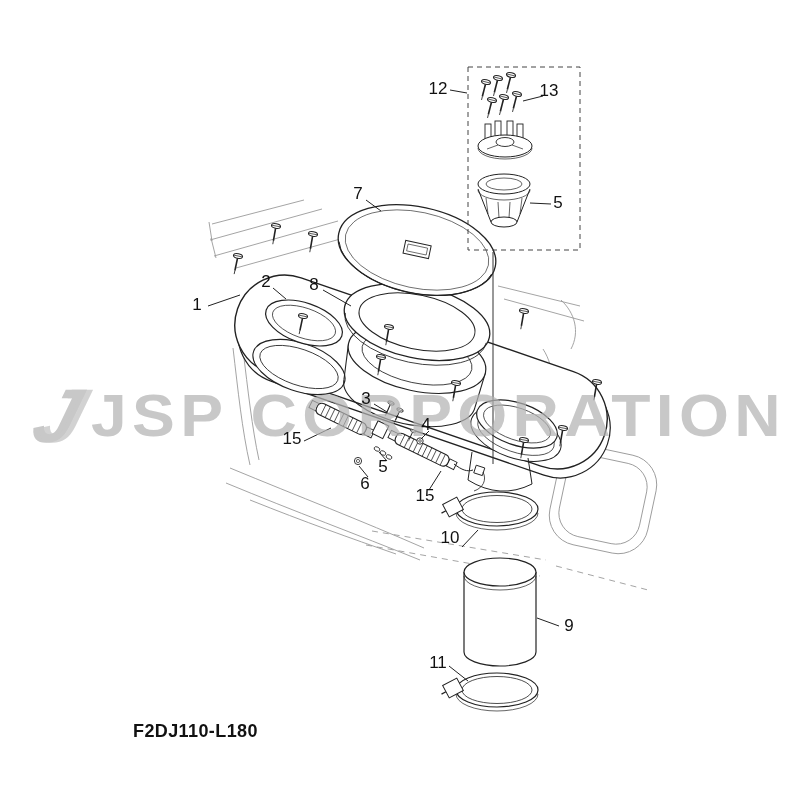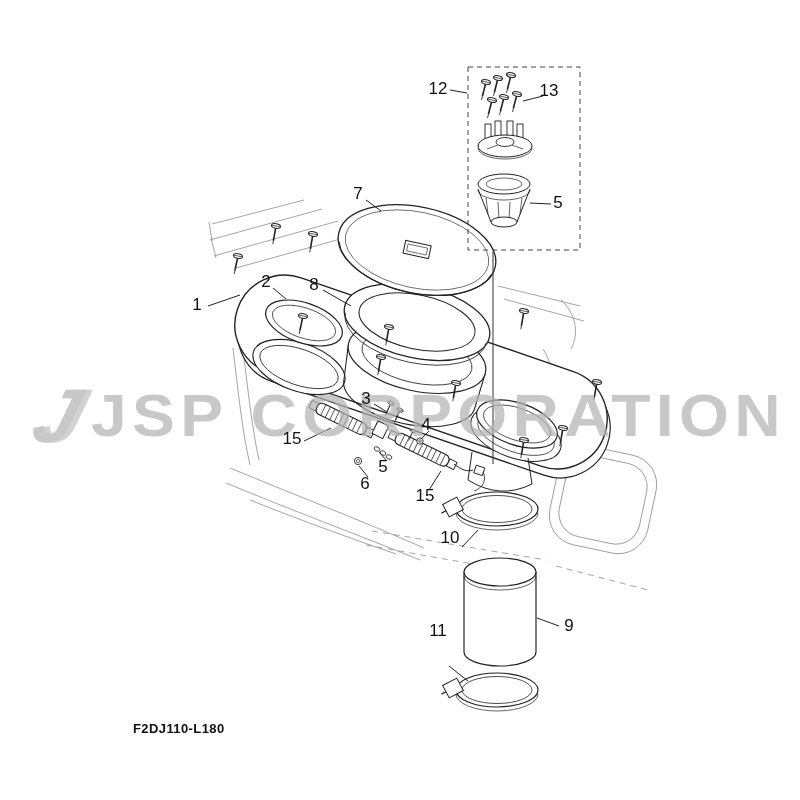--- a/index.html
+++ b/index.html
@@ -9,21 +9,21 @@
   }
   .stage{position:absolute;left:0;top:0;width:800px;height:800px;}
   svg{display:block;}
   .callout{
     position:absolute;transform:translate(-50%,-50%);
     font-size:17px;color:#111;line-height:1;white-space:nowrap;
     font-family:Liberation Sans, sans-serif;
   }
   .part-code{
     position:absolute;left:133px;top:721px;
-    font-size:13px;font-weight:700;color:#111;letter-spacing:.4px;
+    font-size:18px;font-weight:700;color:#111;letter-spacing:.4px;
   }
   .watermark{
     position:absolute;left:0;top:381px;width:800px;height:70px;
     display:flex;align-items:center;padding-left:36px;box-sizing:border-box;
     opacity:.72;color:#b3b3b3;pointer-events:none;
   }
   .wm-logo{
     font-size:76px;font-weight:800;font-style:italic;
     transform:skewX(-16deg);margin-right:2px;line-height:1;
   }
@@ -296,20 +296,20 @@
 <span class="callout" style="left:197px;top:304px">1</span>
 <span class="callout" style="left:266px;top:281px">2</span>
 <span class="callout" style="left:366px;top:398px">3</span>
 <span class="callout" style="left:426px;top:424px">4</span>
 <span class="callout" style="left:383px;top:466px">5</span>
 <span class="callout" style="left:365px;top:483px">6</span>
 <span class="callout" style="left:358px;top:193px">7</span>
 <span class="callout" style="left:314px;top:284px">8</span>
 <span class="callout" style="left:569px;top:625px">9</span>
 <span class="callout" style="left:450px;top:537px">10</span>
-<span class="callout" style="left:438px;top:630px">11</span>
+<span class="callout" style="left:438px;top:662px">11</span>
 <span class="callout" style="left:438px;top:88px">12</span>
 <span class="callout" style="left:558px;top:202px">5</span>
 <span class="callout" style="left:549px;top:90px">13</span>
 <span class="callout" style="left:292px;top:438px">15</span>
 <span class="callout" style="left:425px;top:495px">15</span>
 
 <div class="part-code">F2DJ110-L180</div>
 
 </body></html>

